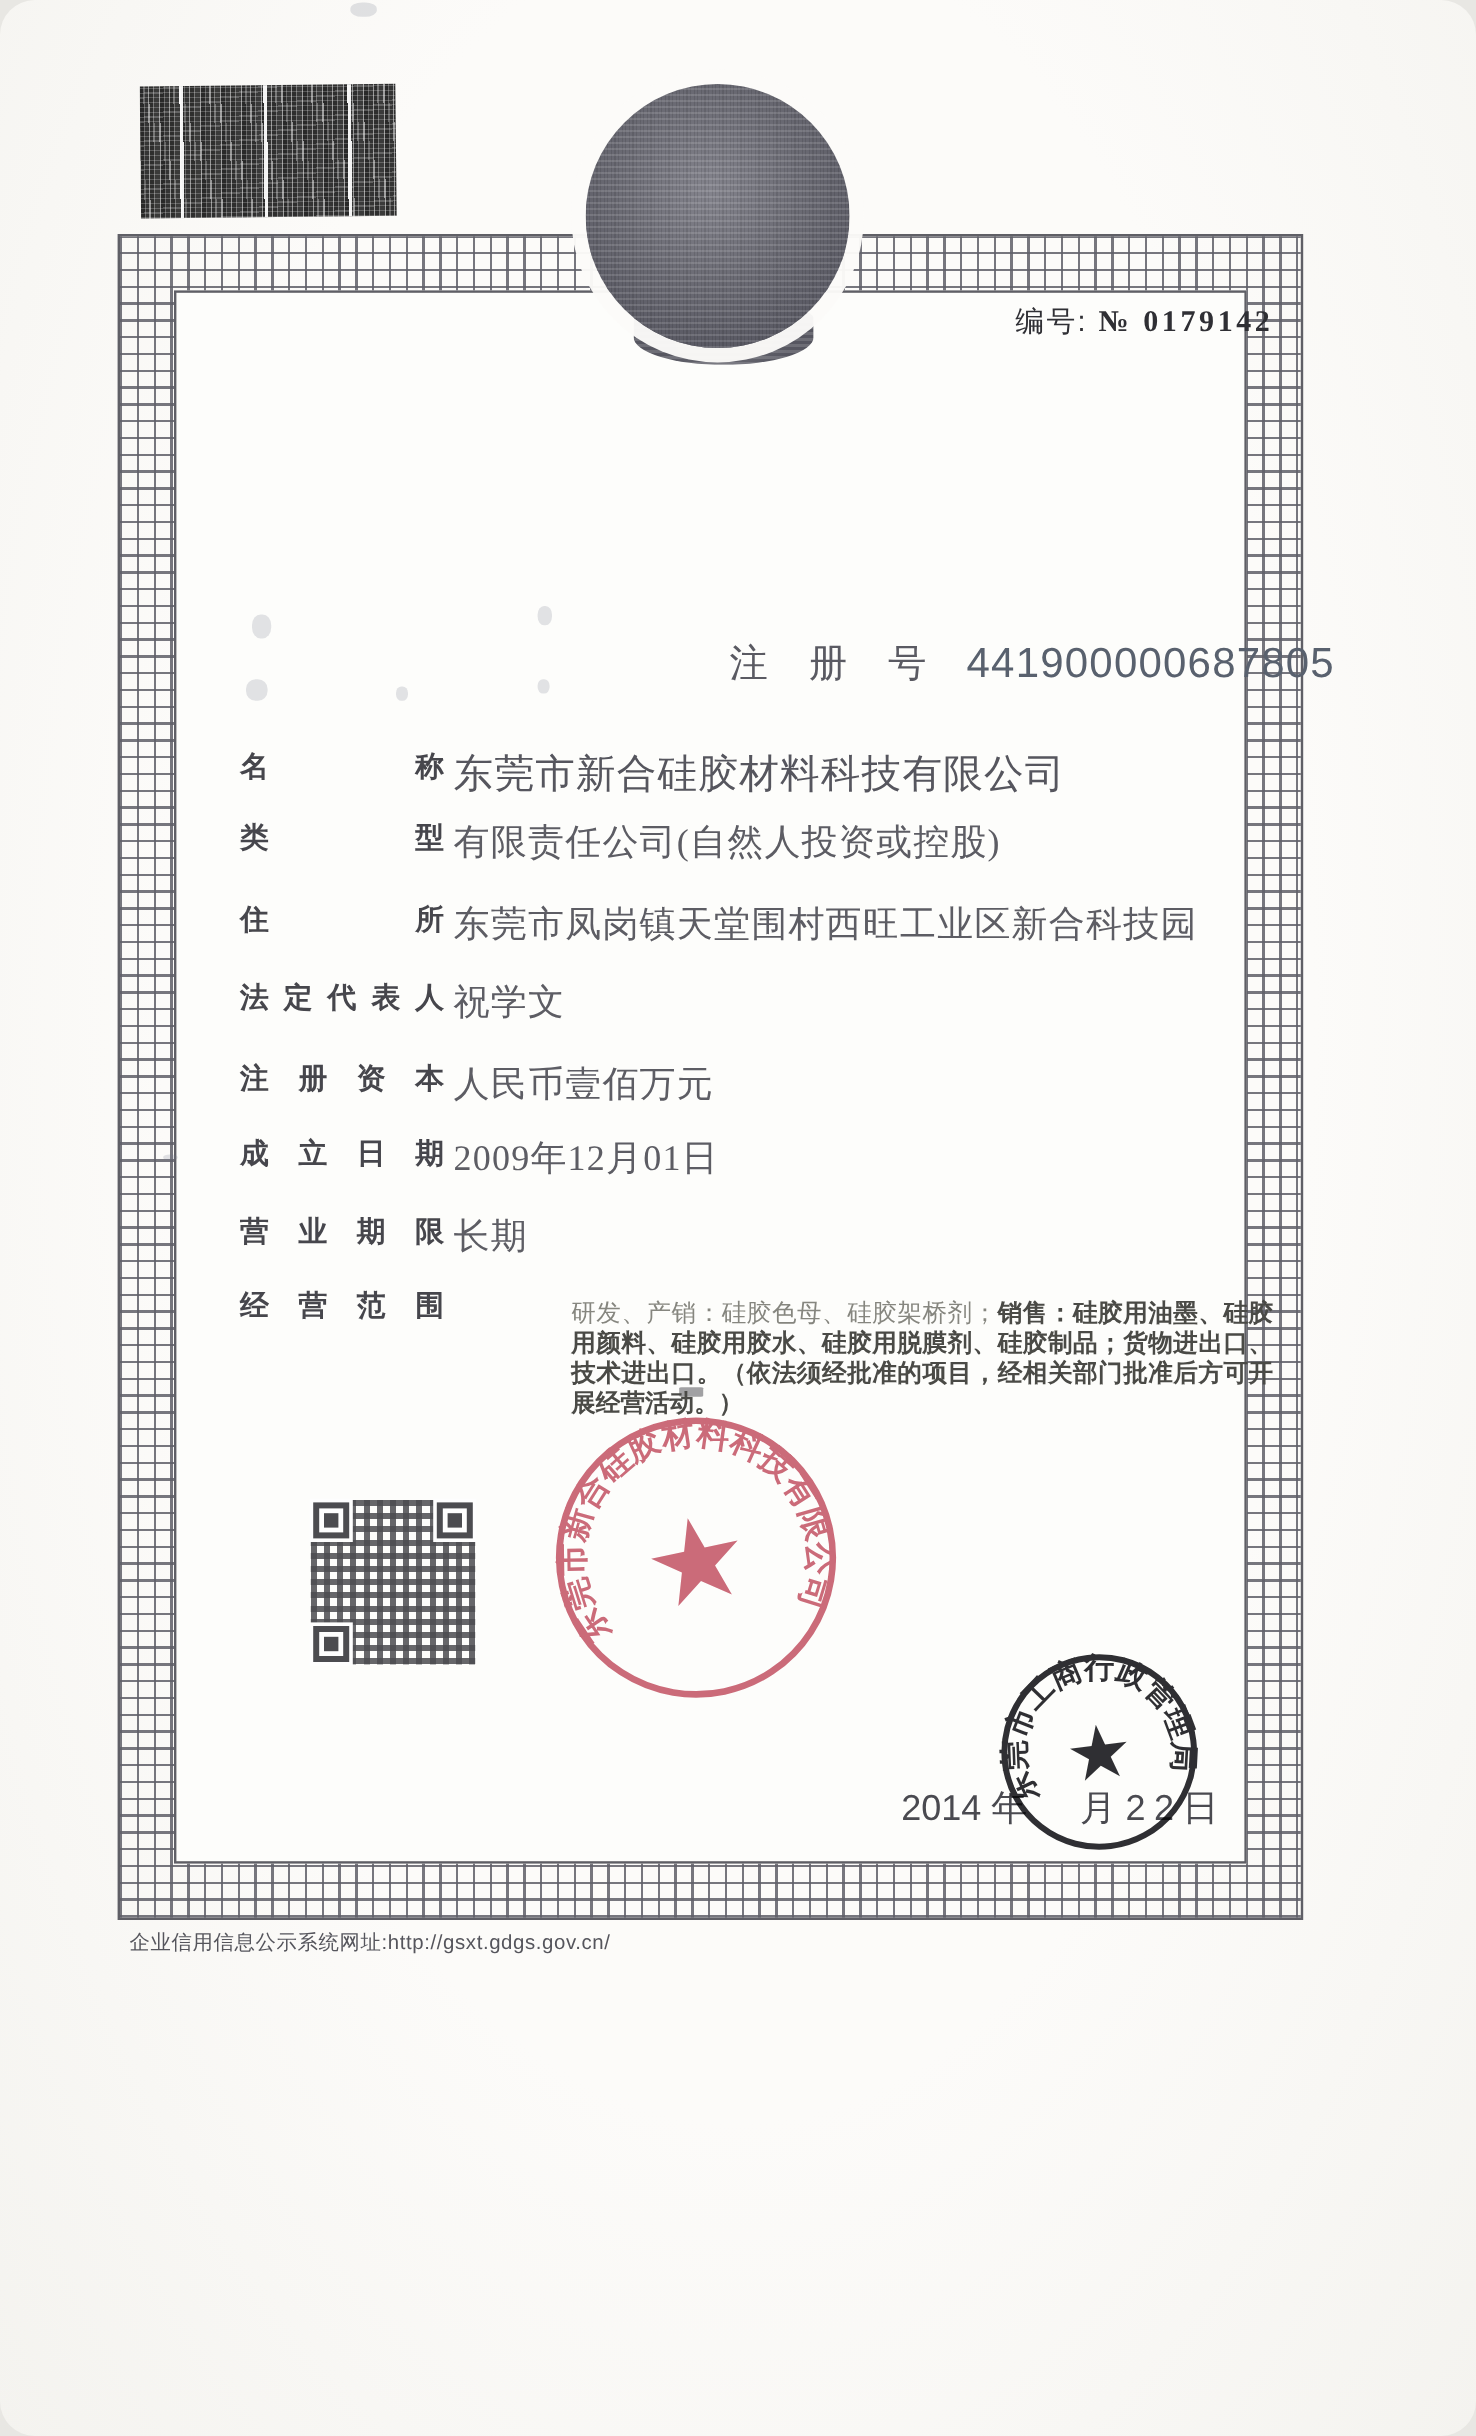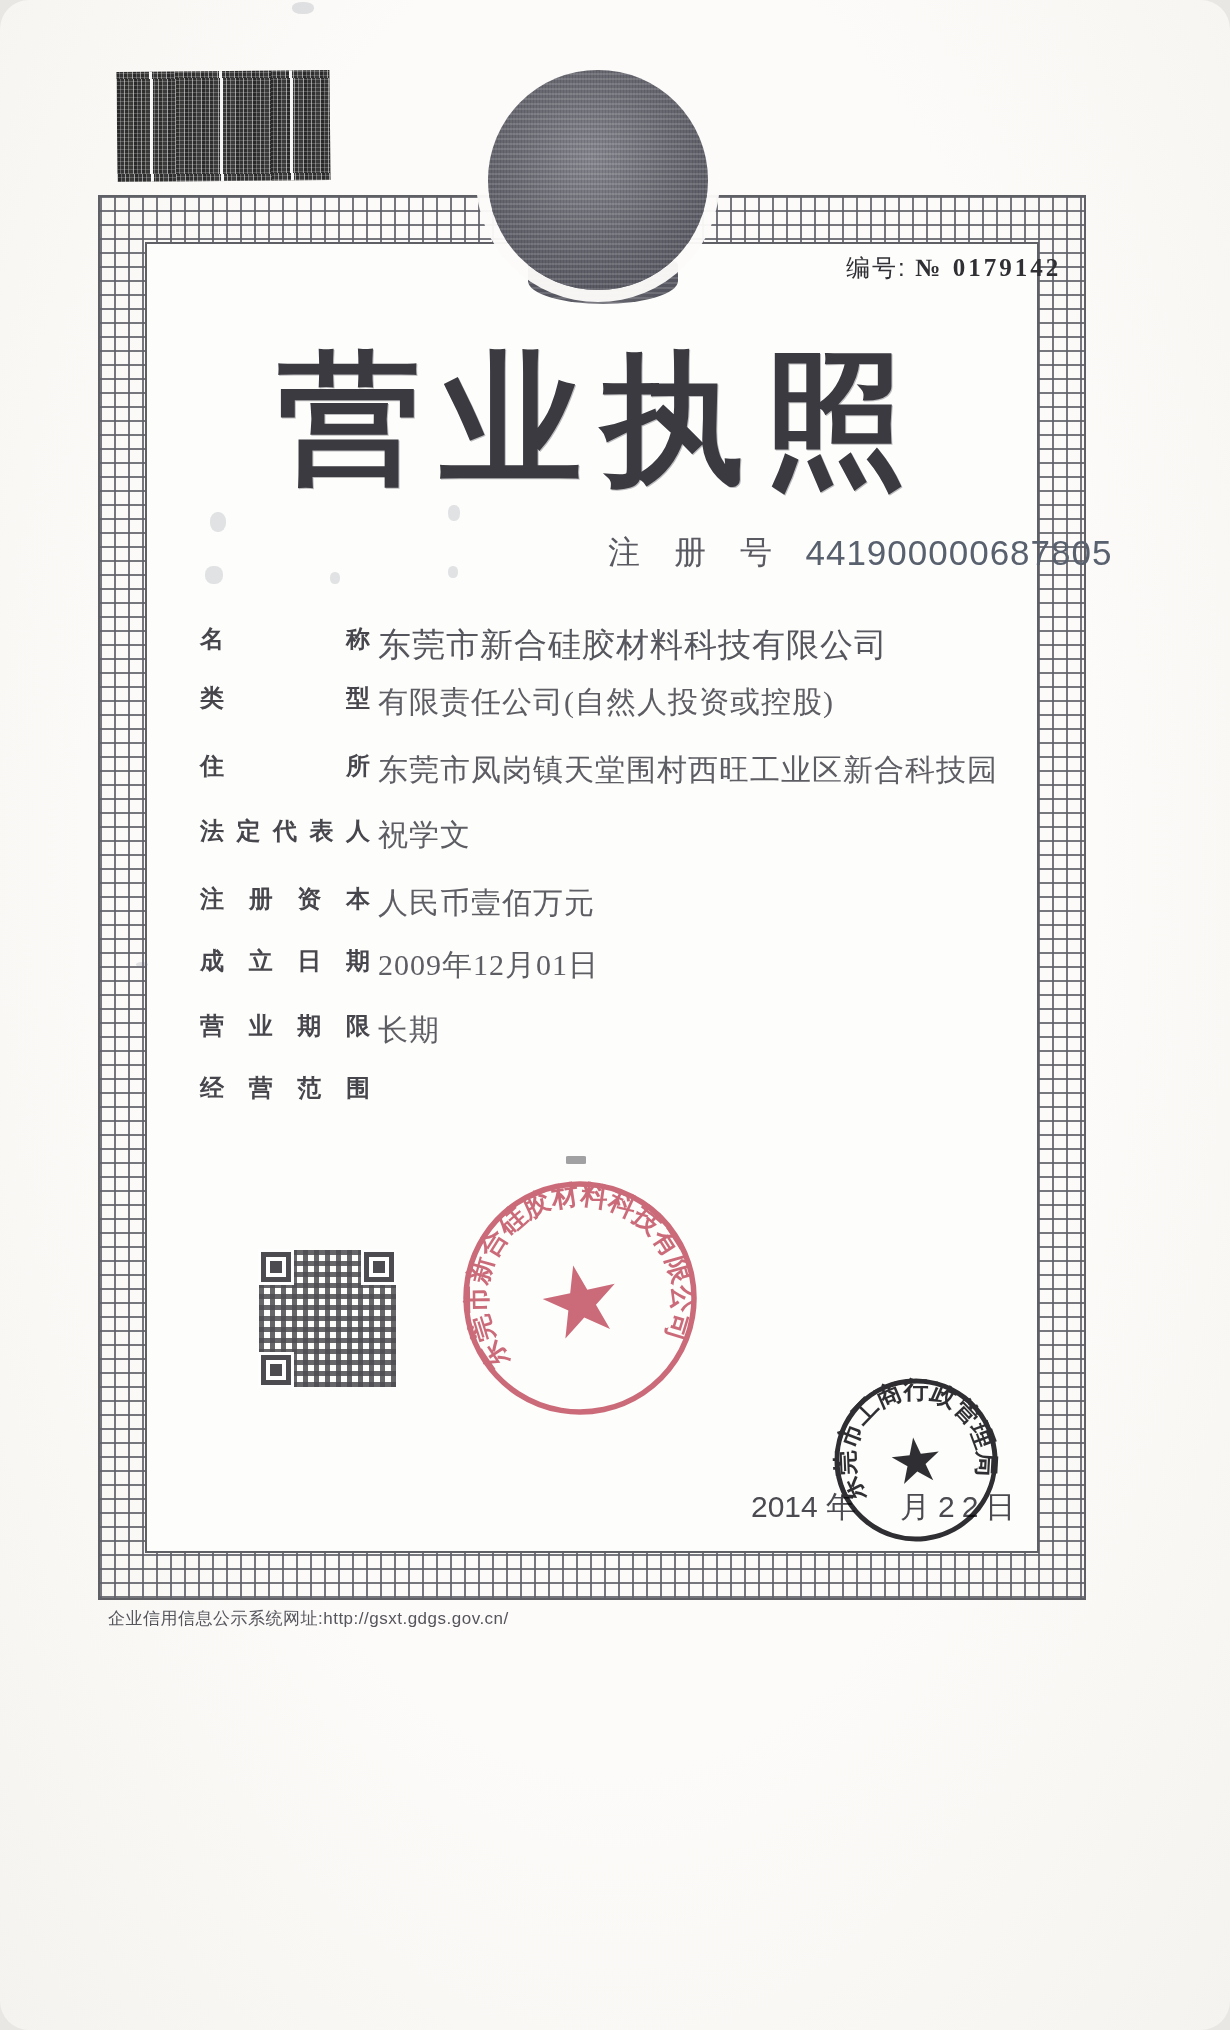--- a/index.html
+++ b/index.html
@@ -113,21 +113,20 @@
   <div class="barcode"></div>
   <div class="emblem-ribbon"></div>
   <div class="emblem"></div>
   <div class="frame"></div>
 
   <div class="serial">
     <span>编号:</span>
     <span class="no">№ 0179142</span>
   </div>
 
-  <div class="title">营业执照</div>
 
   <div class="regno">
     <span class="rlabel">注 册 号</span>
     <span class="rvalue">441900000687805</span>
   </div>
 
   <div class="row" style="top:623px">
     <div class="flabel">名 称</div>
     <div class="fvalue v-lg">东莞市新合硅胶材料科技有限公司</div>
   </div>
@@ -151,20 +150,21 @@
     <div class="flabel">成 立 日 期</div>
     <div class="fvalue">2009年12月01日</div>
   </div>
   <div class="row" style="top:1010px">
     <div class="flabel">营 业 期 限</div>
     <div class="fvalue">长期</div>
   </div>
   <div class="row" style="top:1072px">
     <div class="flabel">经 营 范 围</div>
   </div>
+  <div class="scope"><span>研发、产销：硅胶色母、硅胶架桥剂；</span><span class="strong">销售：硅胶用油墨、硅胶用颜料、硅胶用胶水、硅胶用脱膜剂、硅胶制品；货物进出口、技术进出口。（依法须经批准的项目，经相关部门批准后方可开展经营活动。）</span></div>
 
   <div class="qr">
     <div class="qr-finder qr-f-tl"></div>
     <div class="qr-finder qr-f-tr"></div>
     <div class="qr-finder qr-f-bl"></div>
   </div>
 
   <svg class="seal seal-company" viewBox="0 0 240 240">
     <defs>
       <path id="companyArc" d="M 38.6,167 A 94,94 0 1 1 201.4,167" fill="none"></path>

